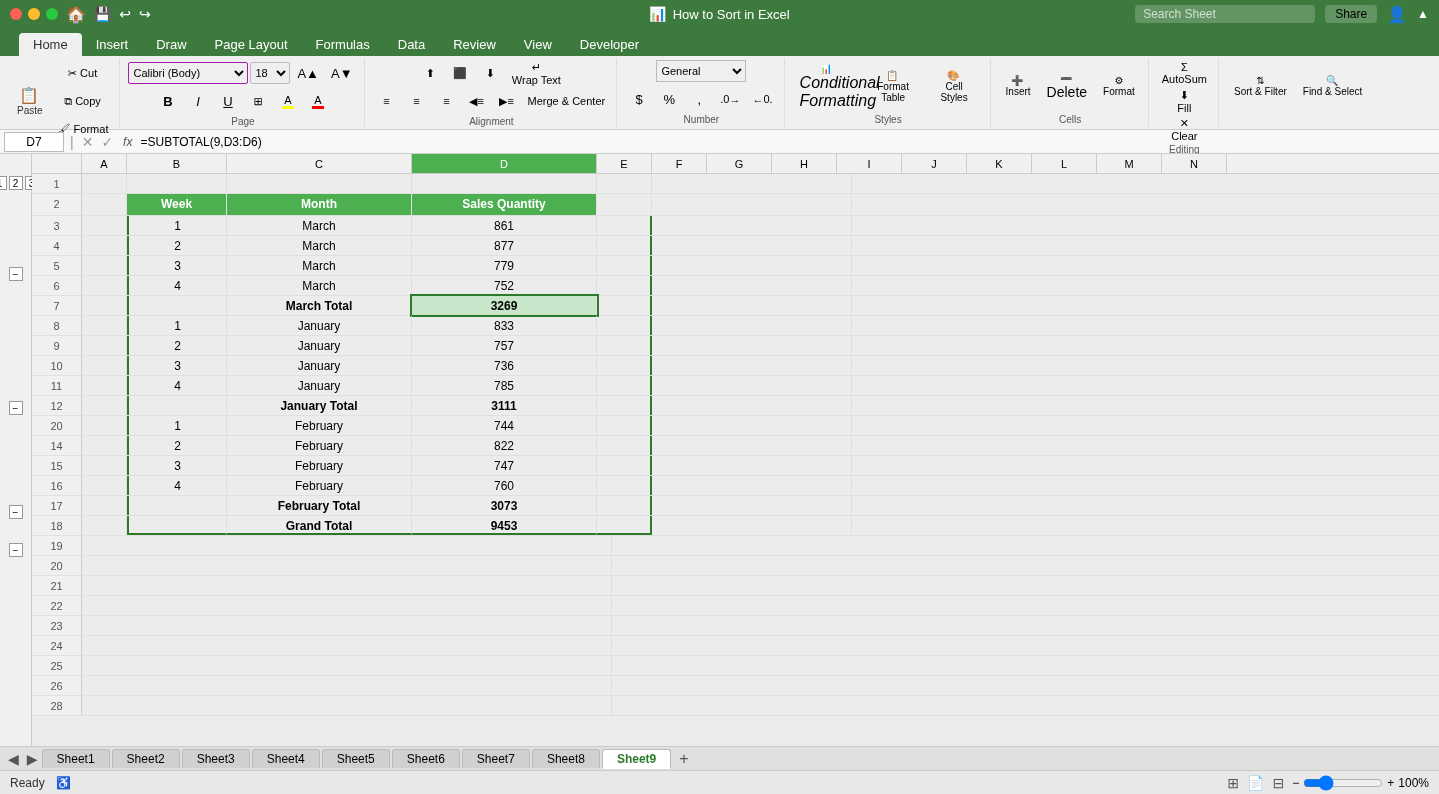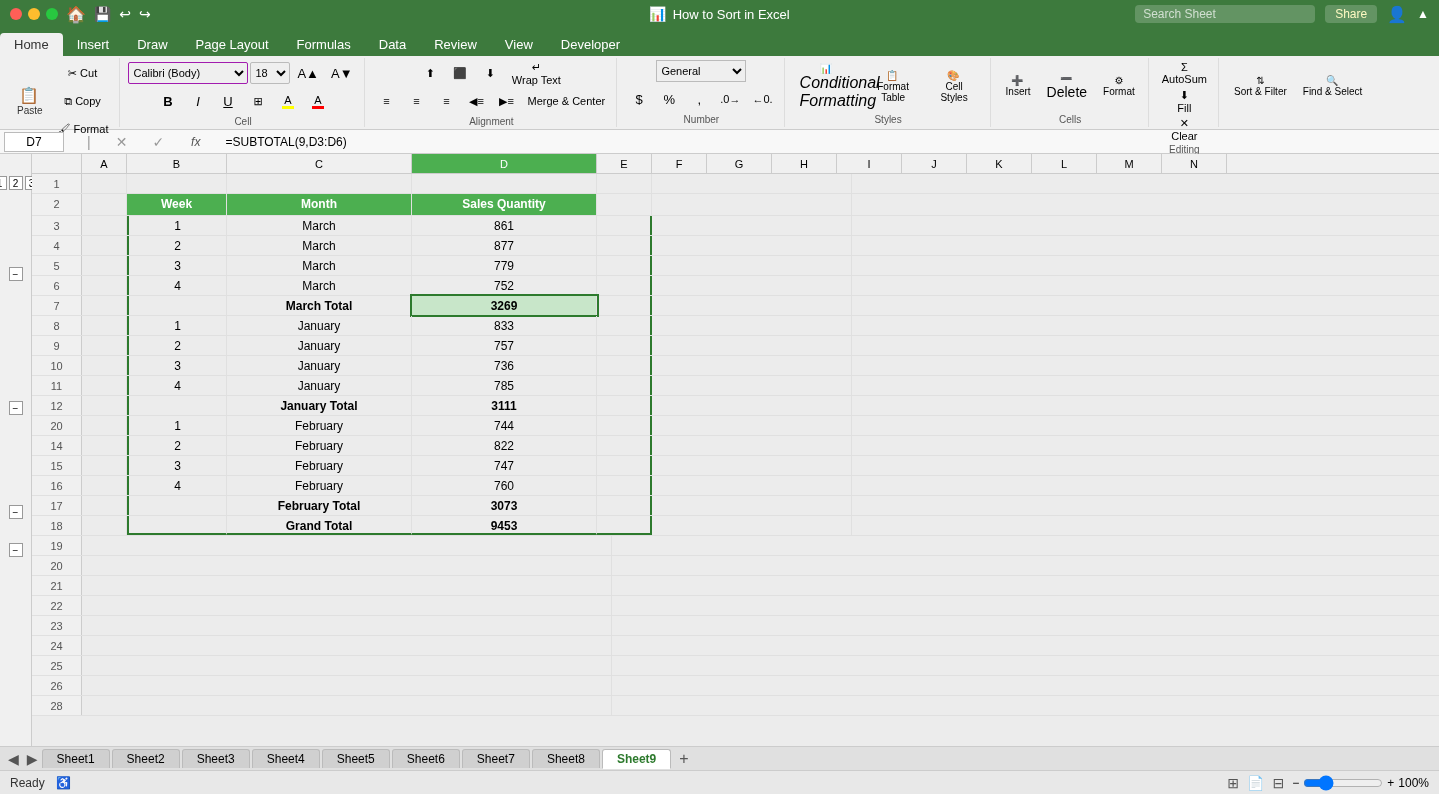--- a/index.html
+++ b/index.html
@@ -18,29 +18,29 @@
     .title-bar-left { display: flex; align-items: center; gap: 8px; }
     .traffic-lights { display: flex; gap: 6px; }
     .tl { width: 12px; height: 12px; border-radius: 50%; }
     .tl-red { background: #ff5f57; }
     .tl-yellow { background: #ffbd2e; }
     .tl-green { background: #28c840; }
     .title-bar-center { position: absolute; left: 50%; transform: translateX(-50%); display: flex; align-items: center; gap: 6px; font-size: 13px; font-weight: 500; }
     .title-bar-right { display: flex; align-items: center; gap: 10px; margin-left: auto; }
     .search-bar { background: rgba(255,255,255,0.2); border: none; border-radius: 4px; padding: 2px 8px; color: white; font-size: 12px; width: 180px; }
     .search-bar::placeholder { color: rgba(255,255,255,0.7); }
-    .share-btn { background: rgba(255,255,255,0.2); border: none; border-radius: 4px; padding: 2px 10px; color: #fef9c3; font-size: 12px; cursor: pointer; }
+    .share-btn { background: rgba(255,255,255,0.2); border: none; border-radius: 4px; padding: 2px 10px; color: #000000; font-size: 12px; cursor: pointer; }
 
     
     .ribbon-tabs {
       height: 28px;
       background: #3d7a3d;
       display: flex;
       align-items: flex-end;
-      padding-left: 0;
+      padding-left: 19px;
     }
     .ribbon-tab {
       padding: 4px 14px;
       font-size: 13px;
       cursor: pointer;
       border-radius: 4px 4px 0 0;
       color: white;
     }
     .ribbon-tab.active {
       background: #f0f0f0;
@@ -114,21 +114,21 @@
     }
 
     
     .formula-bar {
       height: 24px;
       background: #f8f8f8;
       border-bottom: 1px solid #ccc;
       display: flex;
       align-items: center;
       padding: 0 4px;
-      gap: 21px;
+      gap: 4px;
     }
     .cell-ref-box {
       width: 60px;
       height: 20px;
       border: 1px solid #bbb;
       padding: 0 4px;
       font-size: 12px;
       text-align: center;
     }
     .formula-sep { color: #999; font-size: 14px; margin: 0 2px; }
@@ -369,21 +369,21 @@
       <button class="rb-btn" style="font-size:13px;">A▼</button>
     </div>
     <div class="ribbon-row">
       <button class="rb-btn" style="font-weight:bold;font-size:13px;">B</button>
       <button class="rb-btn" style="font-style:italic;font-size:13px;">I</button>
       <button class="rb-btn" style="text-decoration:underline;font-size:13px;">U</button>
       <button class="rb-btn">⊞</button>
       <button class="rb-btn">A<span style="background:#ffff00;display:block;height:3px;width:12px;"></span></button>
       <button class="rb-btn">A<span style="background:#ff0000;display:block;height:3px;width:12px;"></span></button>
     </div>
-    <span class="ribbon-group-label">Cell</span>
+    <span class="ribbon-group-label">Page</span>
   </div>
 
   <div class="ribbon-group">
     <div class="ribbon-row" style="margin-bottom:2px;">
       <button class="rb-btn">⬆</button>
       <button class="rb-btn">⬛</button>
       <button class="rb-btn">⬇</button>
       <button class="rb-btn" style="min-width:60px;font-size:11px;">↵ <span>Wrap Text</span></button>
     </div>
     <div class="ribbon-row">

